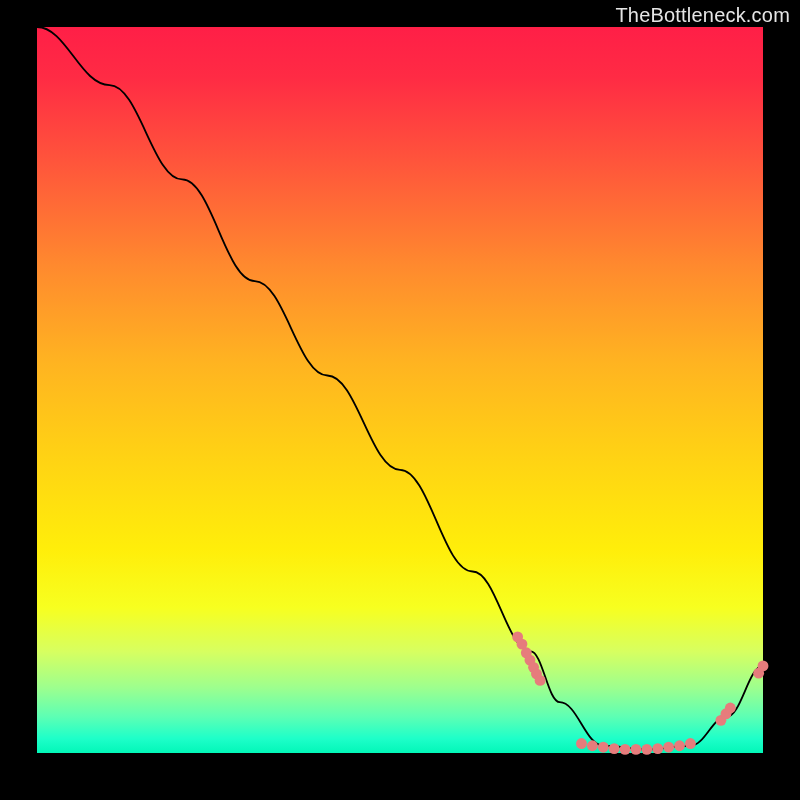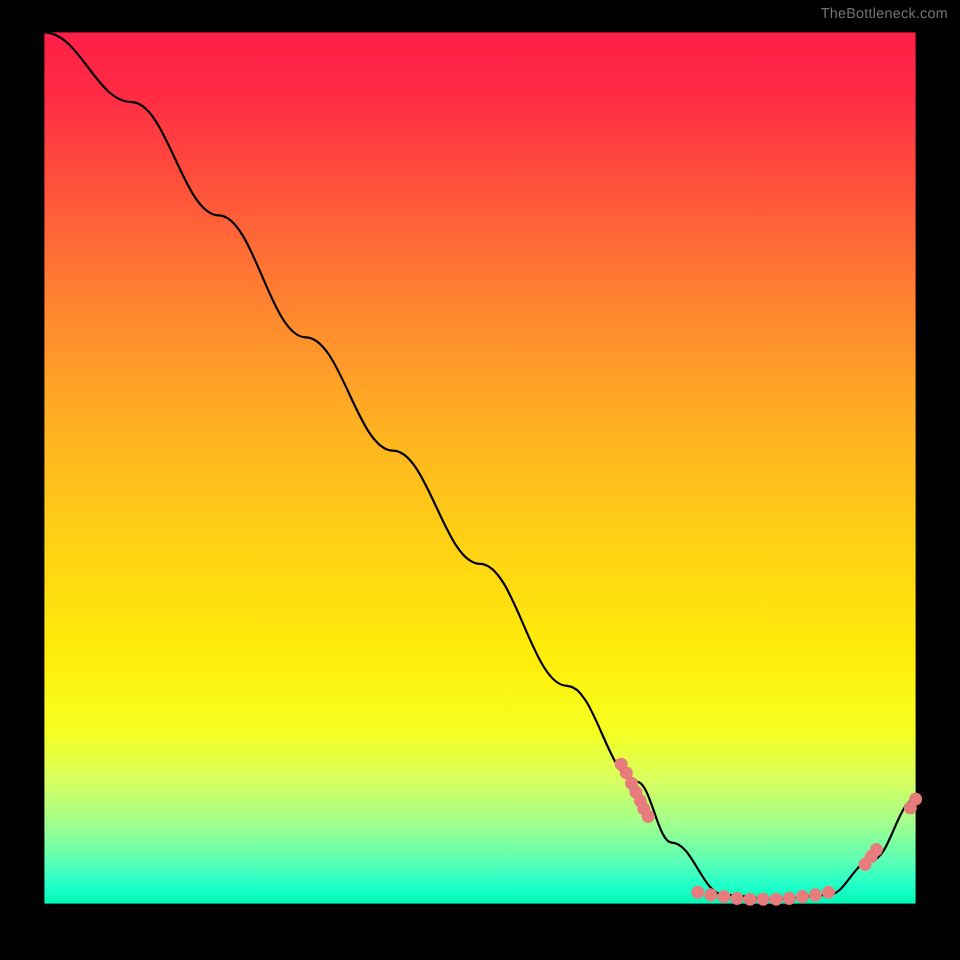--- a/index.html
+++ b/index.html
@@ -14,22 +14,22 @@
   .canvas {
     position: relative;
     width: 800px;
     height: 800px;
     background: #000;
   }
   .watermark {
     position: absolute;
     top: 4px;
     right: 10px;
-    color: #737373;
-    font-size: 12px;
+    color: #e5e5e5;
+    font-size: 20px;
     font-weight: 500;
     letter-spacing: 0.2px;
   }
   .plot {
     position: absolute;
     left: 37px;
     top: 27px;
     width: 726px;
     height: 726px;
   }

